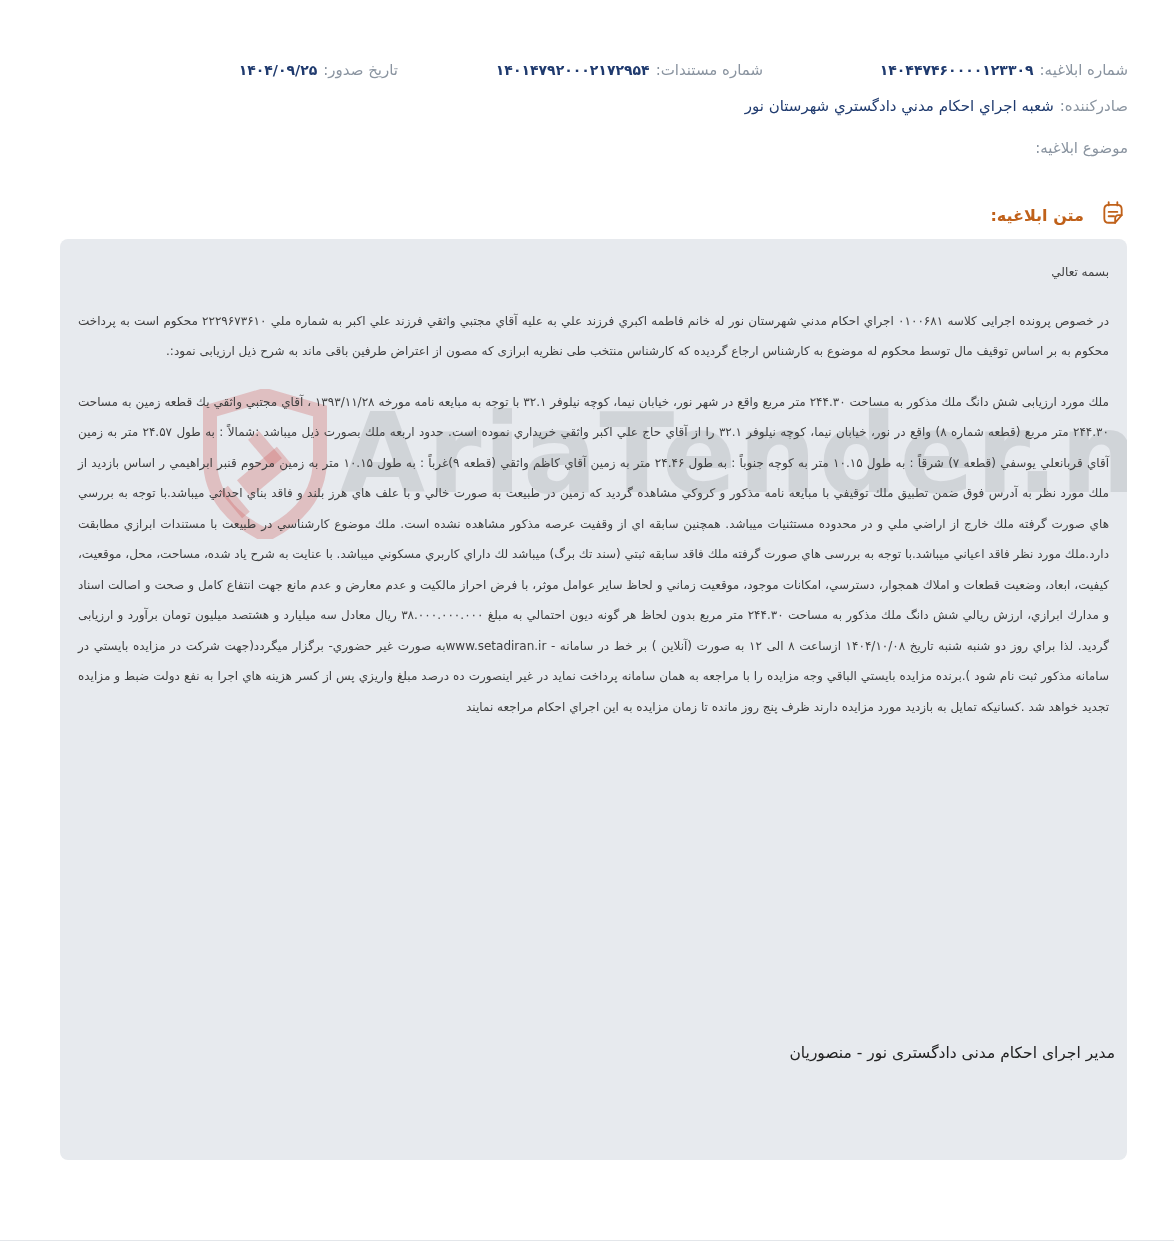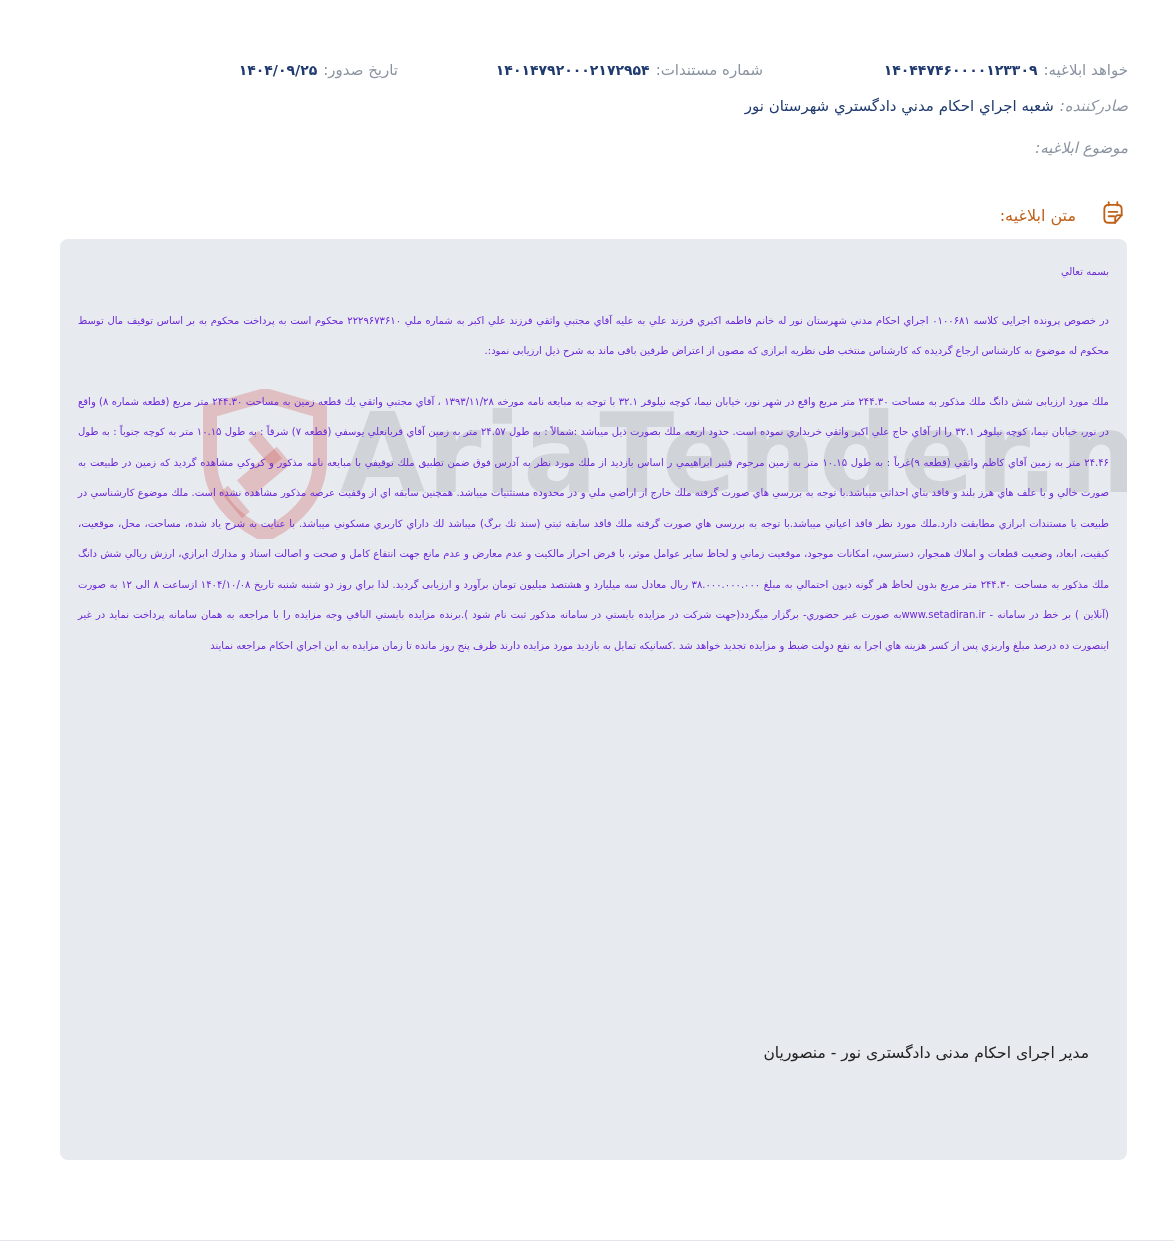--- a/index.html
+++ b/index.html
@@ -39,32 +39,32 @@
     position: absolute;
     right: 46px;
     display: flex;
     align-items: center;
     gap: 6px;
     font-size: 15px;
     white-space: nowrap;
   }
   .info-line.issuer { top: 97px; }
   .info-line.subject { top: 139px; }
-  .info-label { color: #8a94a0; font-style: italic; }
+  .info-label { color: #8a94a0; }
   .info-value { color: #1f3a6e; font-weight: normal; }
 
   .section-title {
     position: absolute;
     top: 200px;
     right: 48px;
     display: flex;
     align-items: center;
-    gap: 24px;
+    gap: 16px;
     color: #c0611a;
-    font-weight: normal;
+    font-weight: bold;
     font-size: 16px;
   }
   .section-title svg { width: 26px; height: 26px; }
 
   .card {
     position: absolute;
     top: 239px;
     left: 60px;
     width: 1067px;
     height: 921px;
@@ -99,53 +99,53 @@
     letter-spacing: 2px;
     color: rgba(150,155,160,0.28);
     line-height: 1;
   }
 
   .body-text {
     position: absolute;
     top: 18px;
     right: 18px;
     left: 18px;
-    color: #6d28d9;
-    font-size: 10px;
+    color: #404040;
+    font-size: 12px;
     line-height: 30.5px;
     text-align: justify;
     direction: rtl;
   }
   .body-text p { margin-bottom: 0; }
   .p-heading { margin-bottom: 18px !important; }
   .p-gap { margin-bottom: 20px !important; }
 
   .signature {
     position: absolute;
     top: 805px;
-    right: 38px;
+    right: 12px;
     font-size: 15.5px;
     color: #222;
   }
 
   .bottom-rule {
     position: absolute;
     left: 0;
     right: 0;
     bottom: 0;
     height: 1px;
     background: #e3e6ea;
   }
 </style>
 </head>
 <body>
 
 <div class="meta-row">
   <div class="meta-item m1">
-    <span class="meta-label">خواهد ابلاغیه:</span>
+    <span class="meta-label">شماره ابلاغیه:</span>
     <span class="meta-value">۱۴۰۴۴۷۴۶۰۰۰۰۱۲۳۳۰۹</span>
   </div>
   <div class="meta-item m2">
     <span class="meta-label">شماره مستندات:</span>
     <span class="meta-value">۱۴۰۱۴۷۹۲۰۰۰۲۱۷۲۹۵۴</span>
   </div>
   <div class="meta-item m3">
     <span class="meta-label">تاریخ صدور:</span>
     <span class="meta-value">۱۴۰۴/۰۹/۲۵</span>
   </div>

